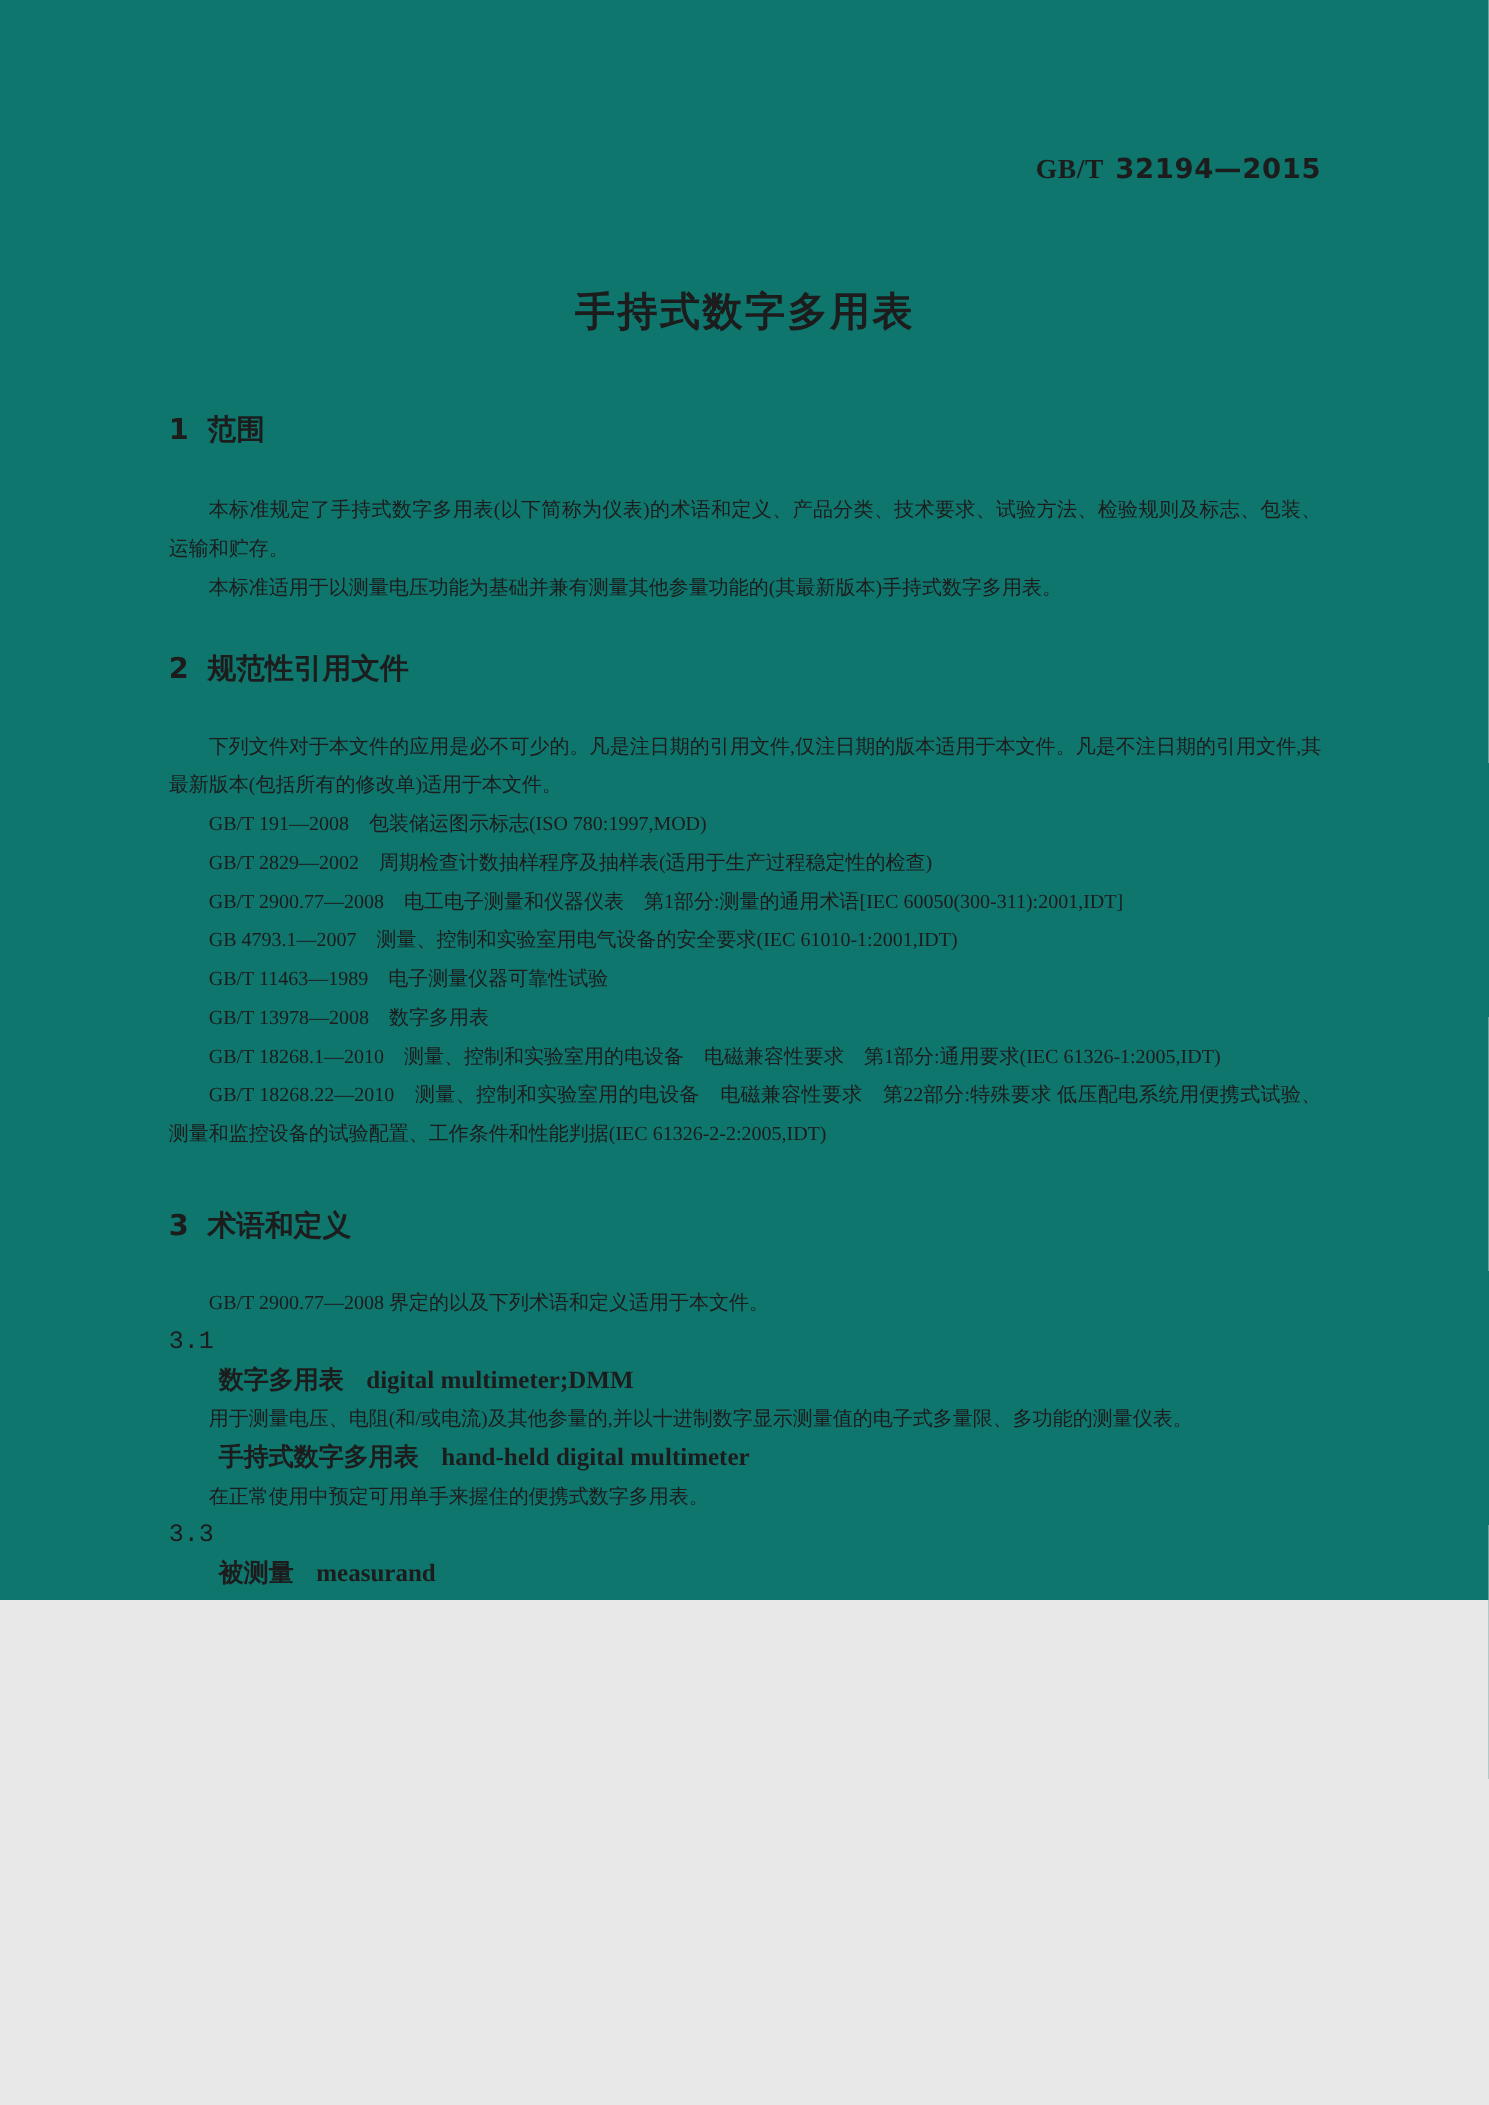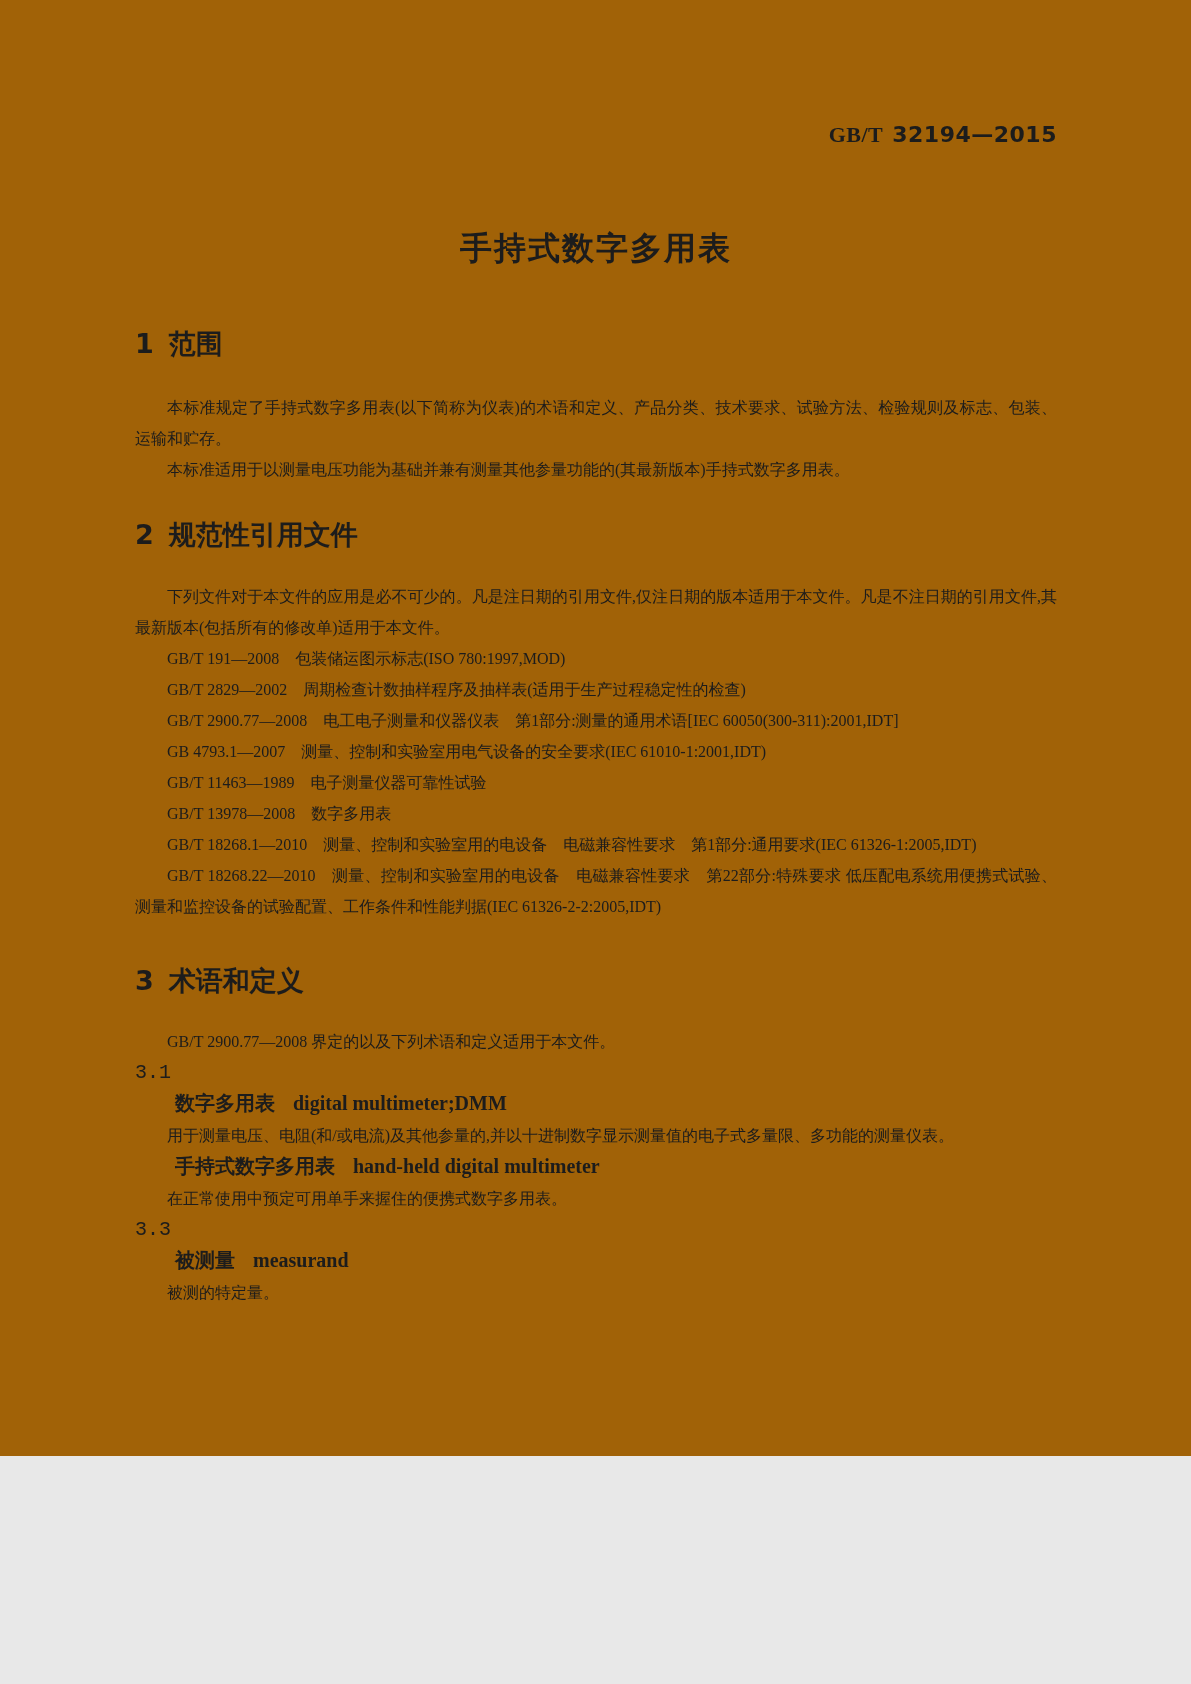--- a/index.html
+++ b/index.html
@@ -1,22 +1,22 @@
 <!DOCTYPE html>
 <html lang="zh"><head>
 <meta charset="utf-8">
 <style>
   * { margin: 0; padding: 0; box-sizing: border-box; }
   html, body { background: #e8e8e8; }
   .page {
     position: relative;
     width: 1191px;
-    height: 1456px;
+    height: 1280px;
     margin: 0 auto;
-    background: #a16207;
+    background: #0f766e;
     color: #1c1c1c;
     font-family: "Liberation Serif", "DejaVu Serif", serif;
     overflow: hidden;
   }
   .content {
     padding: 122px 134px 0 135px; 
   }
   
   .std-code {
     text-align: right;
@@ -41,21 +41,21 @@
     font-family: "DejaVu Sans", "Liberation Sans", sans-serif;
     font-weight: bold;
     font-size: 32px;
     line-height: 36px;
     letter-spacing: 2px;
   }
   
   .clause-heading {
     font-family: "DejaVu Sans", "Liberation Sans", sans-serif;
     font-weight: bold;
-    font-size: 27px;
+    font-size: 23px;
     line-height: 31px;
   }
   .clause-heading .clause-num { margin-right: 15px; font-weight: 600; }
   .h-scope   { margin-top: 62px; }
   .h-refs    { margin-top: 34px; }
   .h-terms   { margin-top: 43px; }
   
   .para {
     font-size: 16px;
     line-height: 31px;
@@ -74,21 +74,21 @@
     line-height: 31px;
     text-indent: 0;
   }
   .term-line {
     font-size: 20px;
     line-height: 31px;
     text-indent: 2em;
     font-weight: bold;
   }
   .term-line .term-zh {
-    font-family: Liberation Mono, monospace;
+    font-family: Liberation Sans, sans-serif;
     margin-right: 18px;
   }
   .term-line .term-en {
     font-family: "Liberation Serif", "DejaVu Serif", serif;
   }
   .term-def {
     font-size: 16px;
     line-height: 31px;
     text-align: justify;
     text-indent: 2em;

